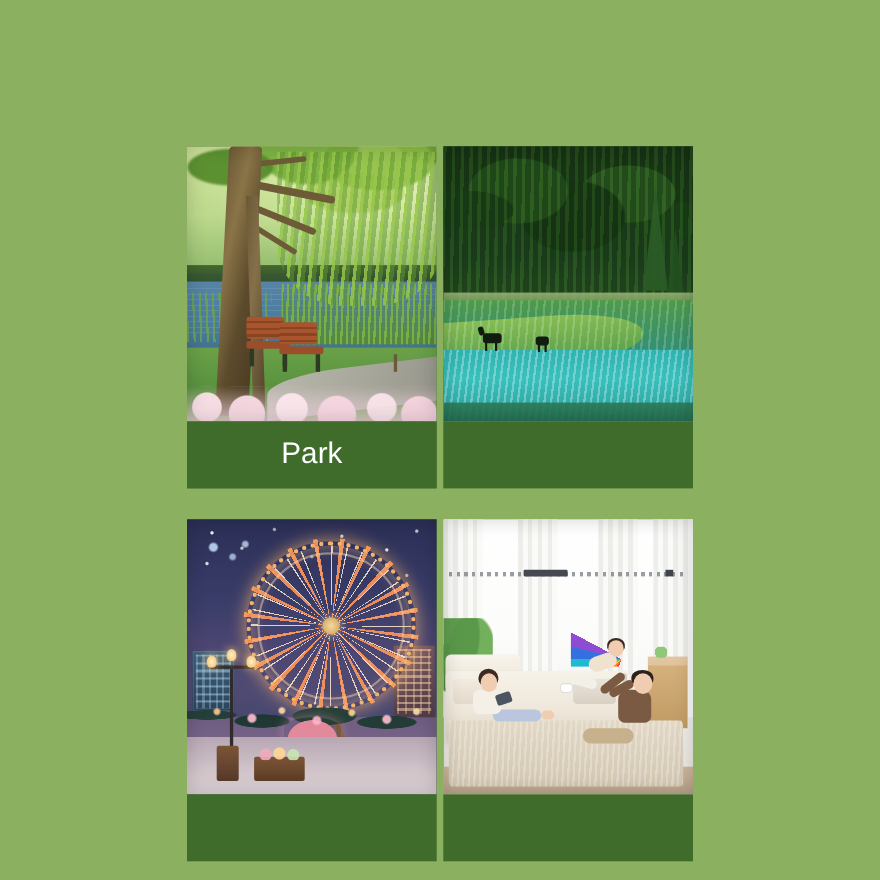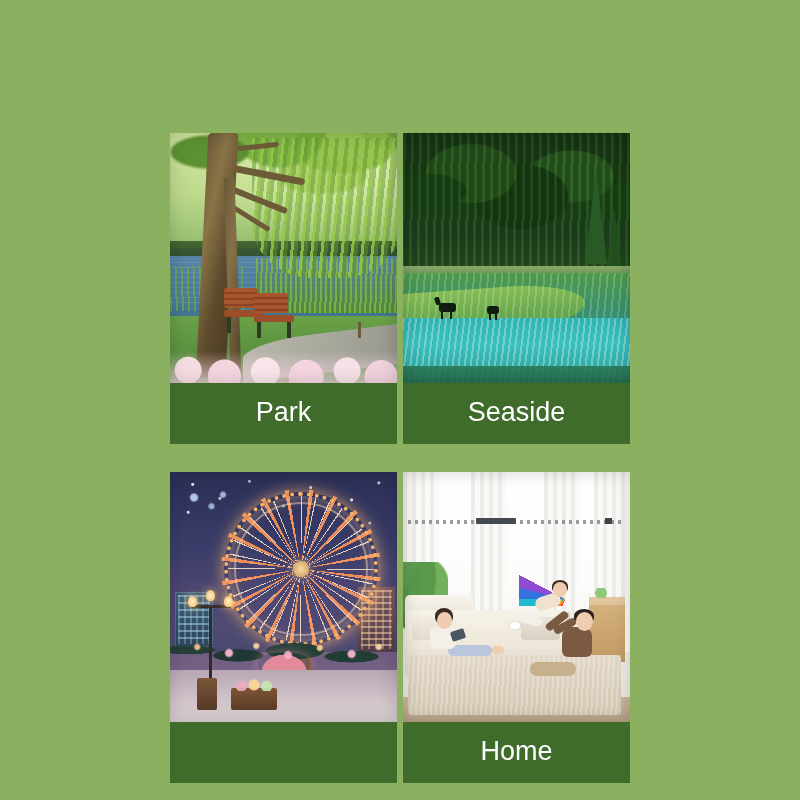--- a/index.html
+++ b/index.html
@@ -357,21 +357,20 @@
         <div class="shore"></div>
         <div class="shallow"></div>
         <div class="bar"></div>
         <div class="ripple"></div>
         <div class="water"></div>
         <div class="strip"></div>
         <div class="horse h1"></div>
         <div class="horse h2"></div>
         <div class="vig"></div>
       </div>
-      <div class="caption">Seaside</div>
     </div>
 
     <div class="card">
       <div class="photo play">
         <div class="stars"></div>
         <div class="sparkle"></div>
         <div class="skyline"></div>
         <div class="bldgL"></div>
         <div class="bldgR"></div>
         <div class="wheel">
@@ -431,17 +430,16 @@
         <div class="kid-head"></div>
         <div class="pacifier"></div>
         <div class="dad-legs"></div>
         <div class="dad-body"></div>
         <div class="dad-arm1"></div>
         <div class="dad-arm2"></div>
         <div class="dad-hair"></div>
         <div class="dad-head"></div>
         <div class="vig"></div>
       </div>
-      <div class="caption">Home</div>
     </div>
 
   </div>
 </div>
 
 </body></html>

